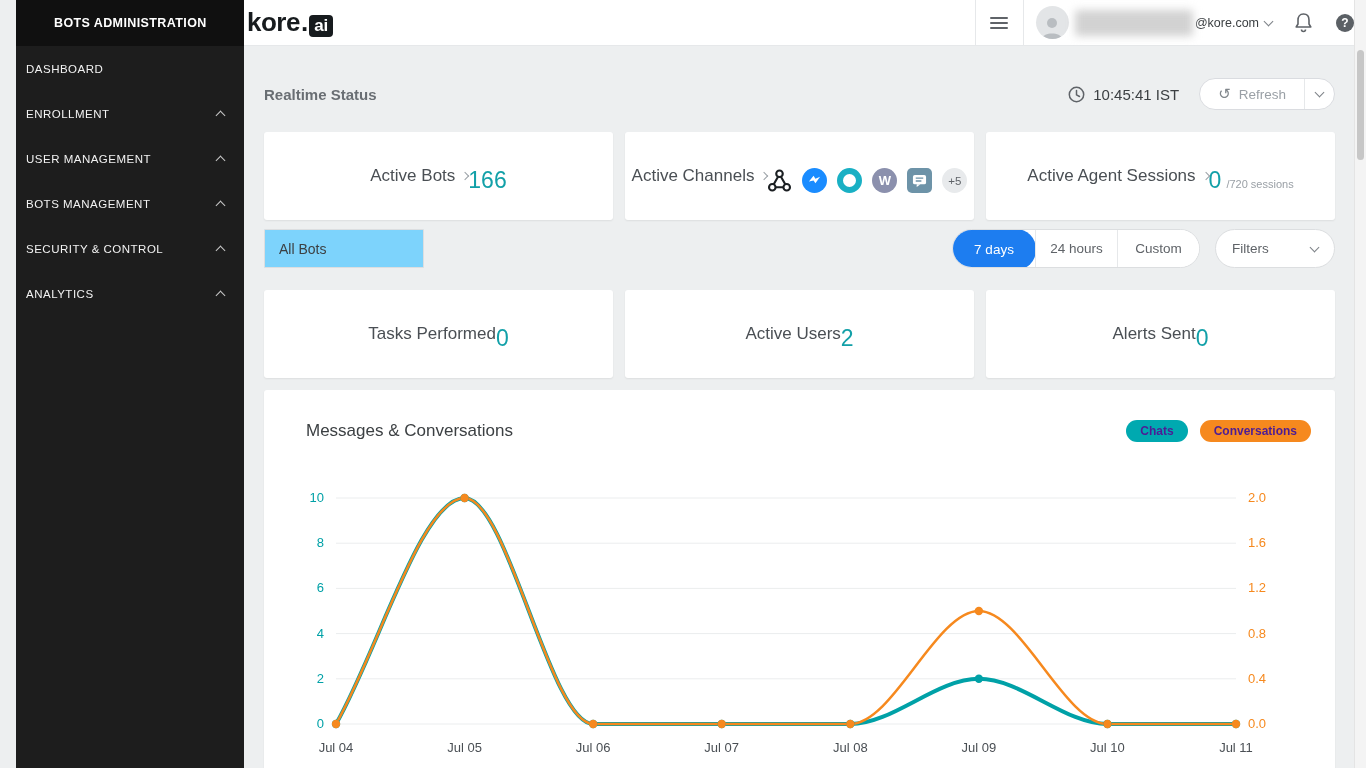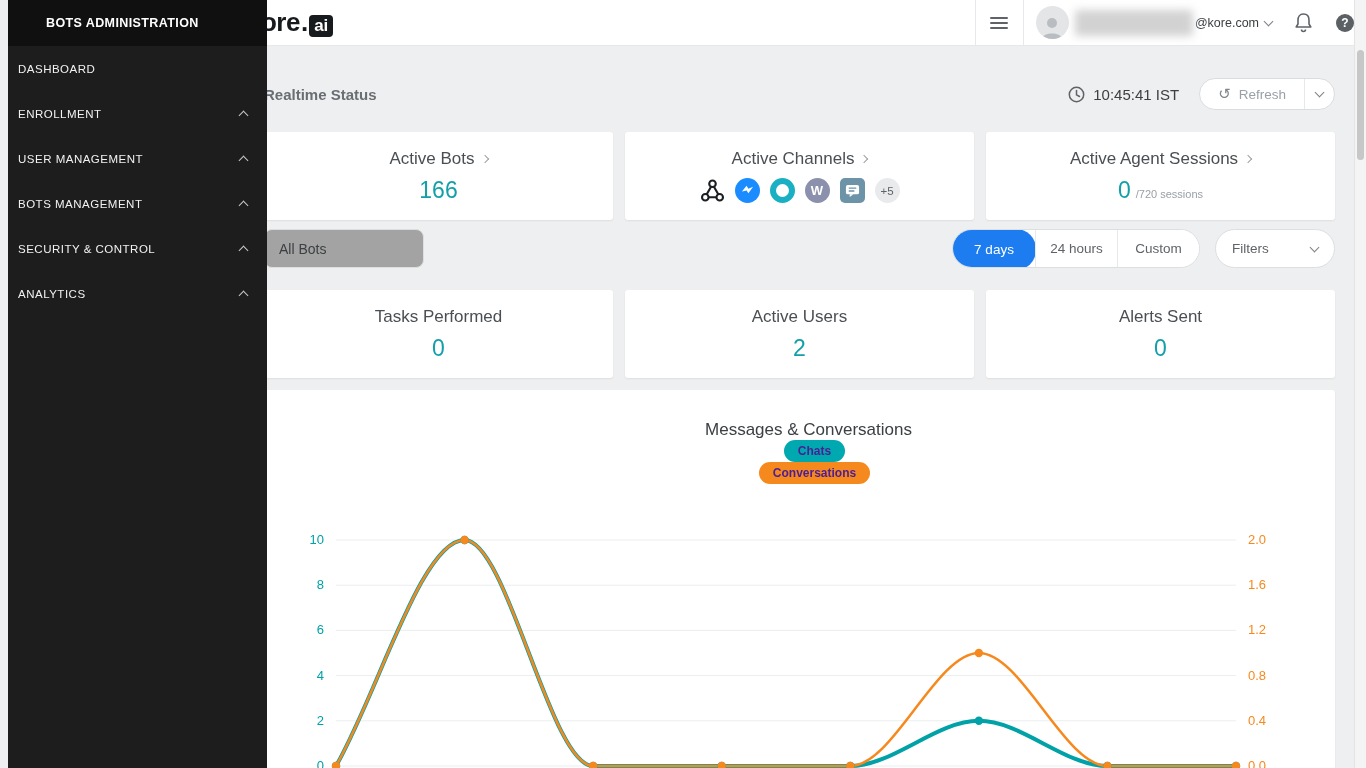--- a/index.html
+++ b/index.html
@@ -1,20 +1,20 @@
 <!DOCTYPE html>
 <html><head>
 <meta charset="utf-8">
 <style>
   * { margin:0; padding:0; box-sizing:border-box; }
   html,body { width:1366px; height:768px; overflow:hidden; font-family:"Liberation Sans", sans-serif; background:#edeff0; }
   .app { position:relative; width:1366px; height:768px; }
 
   
-  .sidebar { position:absolute; left:8px; top:0; width:259px; height:768px; background:#1d1d1d; z-index:5; }
+  .sidebar { position:absolute; left:16px; top:0; width:228px; height:768px; background:#1d1d1d; z-index:5; }
   .sidebar-header { height:46px; background:#101010; display:flex; align-items:center; padding-left:38px; }
   .sidebar-header span { color:#ffffff; font-size:12.5px; font-weight:bold; letter-spacing:.4px; }
   .side-item { height:45px; display:flex; align-items:center; padding:0 20px 0 10px; cursor:pointer; color:#f2f2f2; font-size:11.5px; letter-spacing:.5px; }
   .side-item .lbl { flex:1; }
   .chev { display:inline-block; width:7px; height:7px; border-right:1.6px solid #c9c9c9; border-bottom:1.6px solid #c9c9c9; }
   .chev.up { transform:rotate(-135deg); margin-top:4px; }
   .chev.down { transform:rotate(45deg); margin-bottom:3px; }
   .chev.right { transform:rotate(-45deg); width:6px; height:6px; border-color:#9aa0a6; margin-left:7px; }
   .chev.dark-down { border-color:#7d8287; }
 
@@ -42,50 +42,50 @@
   .status-row h2 { font-size:15px; font-weight:bold; color:#696e73; flex:1; }
   .time-wrap { display:flex; align-items:center; margin-right:20px; }
   .time-text { font-size:15px; color:#3c4043; margin-left:8px; }
   .refresh-group { display:flex; align-items:stretch; background:#ffffff; border:1px solid #dadce0; border-radius:17px; height:32px; overflow:hidden; }
   .refresh-main { display:flex; align-items:center; padding:0 18px; cursor:pointer; }
   .refresh-main .glyph { font-size:15px; color:#80868b; margin-right:8px; }
   .refresh-main .lbl { font-size:13.5px; color:#9aa0a6; }
   .refresh-caret { display:flex; align-items:center; justify-content:center; width:30px; border-left:1px solid #e6e8ea; cursor:pointer; }
 
   .cards-row { display:flex; gap:12px; margin-top:22px; }
-  .stat-card { flex:1; background:#ffffff; border-radius:3px; height:88px; box-shadow:0 1px 2px rgba(0,0,0,.07); display:flex; flex-direction:column; align-items:center; justify-content:center; }
+  .stat-card { flex:1; background:#ffffff; border-radius:3px; height:88px; box-shadow:0 1px 2px rgba(0,0,0,.07); display:flex; align-items:center; justify-content:center; }
   .stat-title { font-size:17px; color:#4a4f54; display:flex; align-items:center; }
   .stat-value { font-size:23px; color:#12a0a8; margin-top:8px; }
   .stat-suffix { font-size:11px; color:#9aa0a6; margin-left:5px; }
   .value-line { display:flex; align-items:baseline; margin-top:8px; }
   .value-line .stat-value { margin-top:0; }
 
   .channels { display:flex; align-items:center; gap:10px; margin-top:9px; }
   .ch-ic { width:25px; height:25px; display:flex; align-items:center; justify-content:center; }
   .circle-ic { border-radius:50%; }
   .msgr { background:#1a8cff; }
   .ring { border:6px solid #19b0c4; background:#ffffff; width:25px; height:25px; border-radius:50%; }
   .wplace { background:#8b90ad; color:#ffffff; font-size:13px; font-weight:bold; }
   .sms { background:#6d93a8; border-radius:5px; }
   .plus-badge { width:25px; height:25px; border-radius:50%; background:#e8eaec; color:#5f6368; font-size:11.5px; display:flex; align-items:center; justify-content:center; }
 
   .daterange-row { margin-top:18px; display:flex; justify-content:flex-end; padding-right:168px; position:relative; height:22px; }
   .date-highlight { background:#cfe7f3; color:#454b50; font-size:13.5px; padding:2px 6px; position:relative; }
   .date-notch { position:absolute; left:50%; bottom:-6px; margin-left:-6px; width:0; height:0; border-left:6px solid transparent; border-right:6px solid transparent; border-top:6px solid #cfe7f3; }
 
   .filter-row { margin-top:9px; display:flex; align-items:center; }
-  .allbots { width:160px; height:39px; background:#a3a3a3; border:1px solid #dcdee0; border-radius:8px; display:flex; align-items:center; padding-left:14px; font-size:14px; color:#3c4043; cursor:pointer; }
+  .allbots { width:160px; height:39px; background:#7dd3fc; border:1px solid #dcdee0; border-radius:1px; display:flex; align-items:center; padding-left:14px; font-size:14px; color:#3c4043; cursor:pointer; }
   .segmented { margin-left:auto; display:flex; height:39px; border:1px solid #dcdee0; border-radius:20px; overflow:hidden; background:#ffffff; }
   .seg-btn { width:82px; display:flex; align-items:center; justify-content:center; font-size:13.5px; color:#5f6368; cursor:pointer; border-left:1px solid #e6e8ea; background:#ffffff; }
   .seg-btn:first-child { border-left:none; }
   .seg-btn.active { background:#1d7df0; color:#ffffff; border-radius:20px; margin:-1px; height:41px; width:84px; }
   .filters-btn { margin-left:15px; width:120px; height:39px; background:#ffffff; border:1px solid #dcdee0; border-radius:20px; display:flex; align-items:center; justify-content:space-between; padding:0 16px; font-size:13.5px; color:#5f6368; cursor:pointer; }
 
   .chart-card { margin-top:12px; background:#ffffff; border-radius:3px; box-shadow:0 1px 2px rgba(0,0,0,.07); height:620px; padding:30px 20px 0; }
-  .chart-head { display:flex; align-items:center; padding:0 4px 0 22px;flex-direction:column; }
+  .chart-head { display:flex; align-items:center; padding:0 4px 0 22px; }
   .chart-title { font-size:17px; color:#3c4043; flex:1; }
   .chip { height:22px; border-radius:12px; padding:0 14px; display:flex; align-items:center; color:#4c1d95; font-size:12px; font-weight:bold; cursor:pointer; margin-left:12px; }
   .chart-area { margin-top:30px; }
 
   
   .fake-scrollbar { position:absolute; right:0; top:0; bottom:0; width:12px; background:#f4f4f4; border-left:1px solid #e4e4e4; z-index:10; }
   .fake-thumb { position:absolute; left:2px; right:2px; top:50px; height:110px; background:#c7c7c7; border-radius:5px; }
 
   svg text { font-family:"Liberation Sans", sans-serif; }
 </style>

